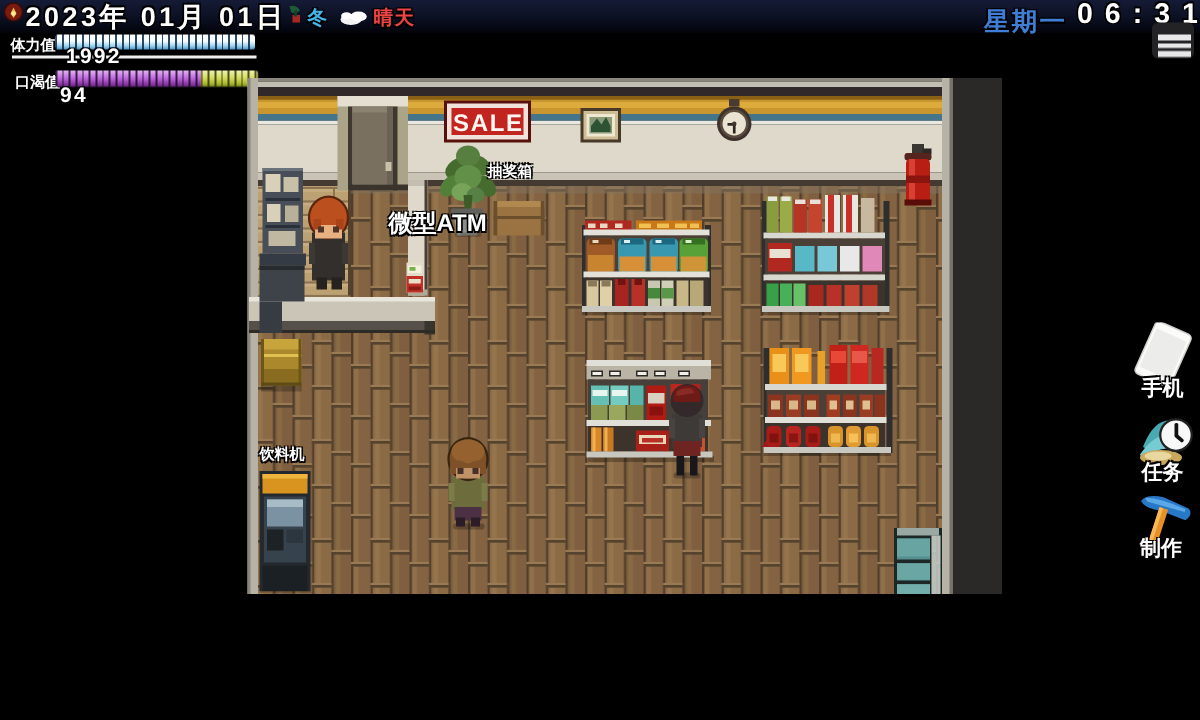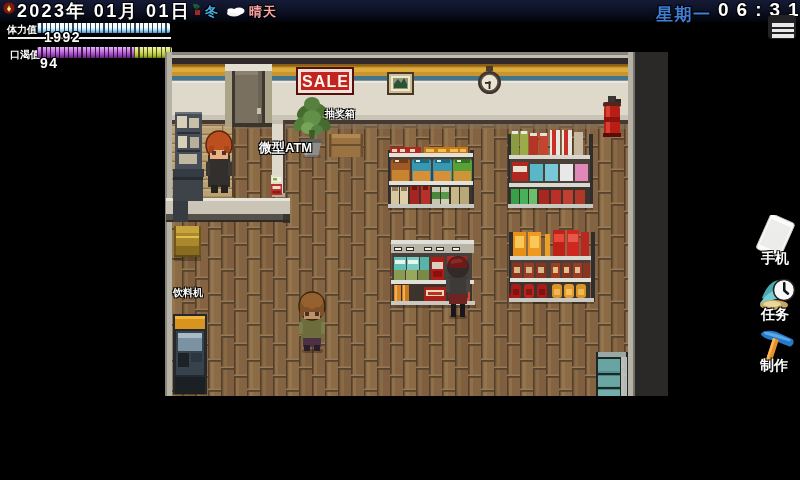--- a/index.html
+++ b/index.html
@@ -30,21 +30,21 @@
     <path d="M2 1 Q7 0 9 4 Q6 7 3 5 Z" fill="#1e5a38"></path>
     <rect x="5" y="4" width="2" height="4" fill="#14402a"></rect>
   </svg>
   <div class="lbl" style="left:205px;top:3px;font-size:13px;color:#45b4e8;">冬</div>
 
   <svg class="abs" style="left:226px;top:5px" width="20" height="12" viewBox="0 0 20 12">
     <ellipse cx="8" cy="8" rx="7" ry="3.6" fill="#f2f2f2"></ellipse>
     <ellipse cx="13" cy="6" rx="5.5" ry="3.4" fill="#fff"></ellipse>
     <ellipse cx="5" cy="5.6" rx="3.6" ry="2.4" fill="#fff"></ellipse>
   </svg>
-  <div class="lbl" style="left:249px;top:3px;font-size:13px;color:#fca5a5;letter-spacing:1px;font-family:Liberation Mono, monospace;">晴天</div>
+  <div class="lbl" style="left:249px;top:3px;font-size:13px;color:#ef4444;letter-spacing:1px;font-family:Liberation Mono, monospace;">晴天</div>
   <div class="lbl" style="left:656px;top:3px;font-size:17px;color:#3f7fd8;letter-spacing:1.5px;">星期一</div>
   <div class="lbl" style="left:718px;top:-1px;font-size:19px;letter-spacing:8px;
      text-shadow:1px 1px 0 #000,-1px 1px 0 #000,1px -1px 0 #000,-1px -1px 0 #000,0.5px 0 0 #fff,-0.5px 0 0 #fff;">06:31</div>
 
   <div class="abs" style="left:768px;top:15px;width:28px;height:24px;background:#232326;border-radius:4px;"></div>
   <div class="abs" style="left:772px;top:23.3px;width:21.5px;height:3.4px;background:#e8e8e8;"></div>
   <div class="abs" style="left:772px;top:28.8px;width:21.5px;height:3.4px;background:#e8e8e8;"></div>
   <div class="abs" style="left:772px;top:34.2px;width:21.5px;height:3.4px;background:#e8e8e8;"></div>
 
   <div class="lbl" style="left:7px;top:23px;font-size:10px;">体力值</div>
@@ -513,22 +513,22 @@
       <rect x="449" y="294" width="18" height="10" fill="#6e2420"></rect>
       <rect x="451" y="304" width="5" height="13" fill="#1a171c"></rect>
       <rect x="460" y="304" width="5" height="13" fill="#1a171c"></rect>
       <ellipse cx="458" cy="267" rx="11" ry="11" fill="#33282a"></ellipse>
       <path d="M449 265 Q449 257 458 257 Q467 257 467 265 L467 268 L449 268 Z" fill="#6e1a16"></path>
       <path d="M451 261 Q455 258 461 259 L463 262 L451 264 Z" fill="#8a2a24"></path>
     </g>
   </svg>
 
   <div class="lbl" style="left:325px;top:107px;font-size:10px;font-weight:bold;">抽奖箱</div>
-  <div class="lbl" style="left:259px;top:139px;font-size:13px;font-weight:bold;">微型ATM</div>
-  <div class="lbl" style="left:173px;top:286px;font-size:10px;font-weight:bold;">饮料机</div>
+  <div class="lbl" style="left:259px;top:139px;font-size:16px;font-weight:bold;">微型ATM</div>
+  <div class="lbl" style="left:173px;top:296px;font-size:10px;font-weight:bold;">饮料机</div>
 
   <svg class="abs" style="left:750px;top:215px" width="50" height="160" viewBox="0 0 50 160">
 
     <g transform="rotate(24 25 22)">
       <rect x="12" y="2" width="26" height="38" rx="3" fill="#fbfbfa" stroke="#d0d0cc" stroke-width="1"></rect>
       <rect x="14" y="7" width="22" height="28" fill="#ececea"></rect>
     </g>
 
     <path d="M12 83 Q20 62 34 66 Q40 70 38 78 Q26 72 14 84 Z" fill="#4aa8b0"></path>
     <path d="M10 88 Q22 70 38 76 L36 86 Q24 80 12 92 Z" fill="#77ccd4"></path>

